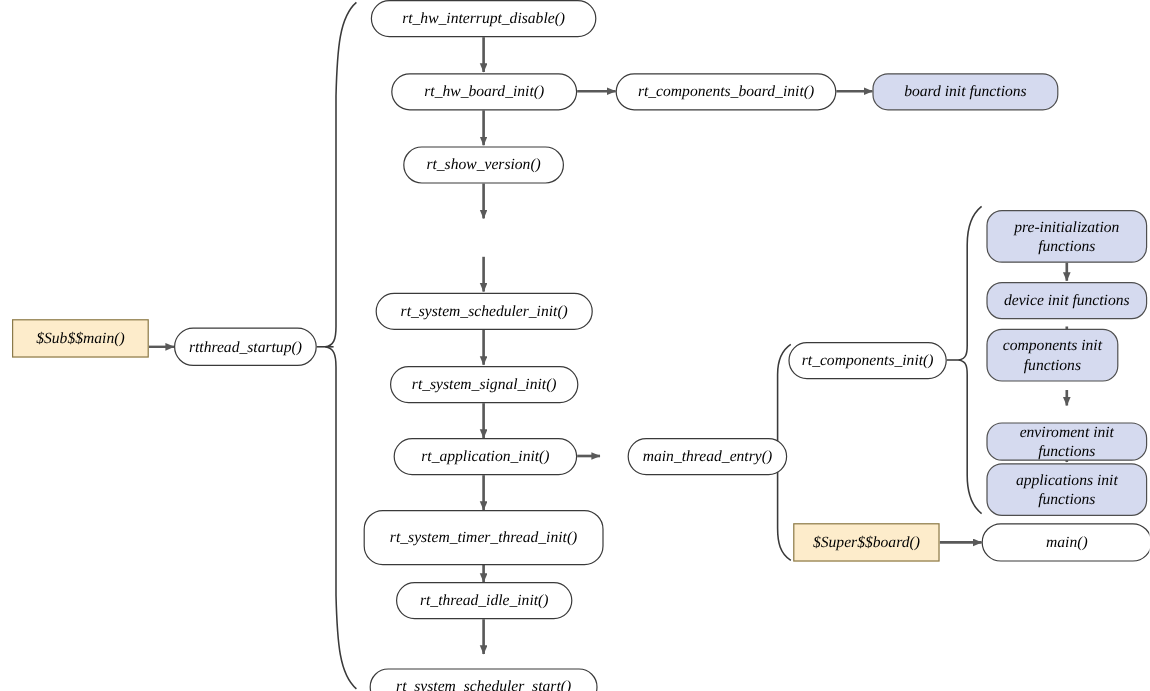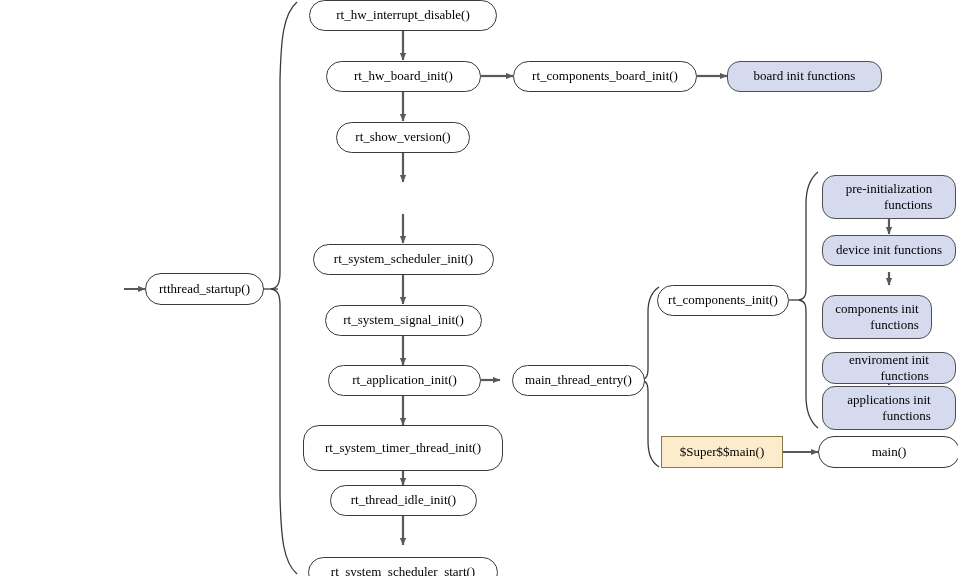--- a/index.html
+++ b/index.html
@@ -14,29 +14,30 @@
     background: #ffffff;
     font-family: "Liberation Serif", "DejaVu Serif", serif;
     overflow: hidden;
   }
   .node {
     position: absolute;
     box-sizing: border-box;
     display: flex;
     align-items: center;
     justify-content: center;
-    text-align: right;
+    text-align: center;
     line-height: 1.12;
     color: #000000;
     background: #ffffff;
     border: 1px solid #3a3a3a;
     border-radius: 16px;
     font-size: 13px;
     white-space: pre-line;
     padding: 0 4px;
+    font-style: italic;
   }
   .node.blue {
     background: #d5daef;
     border: 1px solid #4f4f4f;
     border-radius: 13px;
   }
   .node.yellow {
     background: #fdeccb;
     border: 1px solid #8a7a4a;
     border-radius: 0;
@@ -111,20 +112,21 @@
              C 806 408 808 420 818 428" stroke="#3a3a3a" stroke-width="1.3" fill="none"></path>
 
     <line x1="889" y1="219" x2="889" y2="234" stroke="#595959" stroke-width="2.2" marker-end="url(#arrow)"></line>
     <line x1="889" y1="272" x2="889" y2="285" stroke="#595959" stroke-width="2.2" marker-end="url(#arrow)"></line>
     <line x1="889" y1="325" x2="889" y2="338" stroke="#595959" stroke-width="2.2" marker-end="url(#arrow)"></line>
     <line x1="889" y1="372" x2="889" y2="385" stroke="#595959" stroke-width="2.2" marker-end="url(#arrow)"></line>
 
     <line x1="783" y1="452" x2="818" y2="452" stroke="#595959" stroke-width="2.2" marker-end="url(#arrow)"></line>
   </svg>
 
+  <div class="node yellow" style="left:10px; top:266px; width:114px; height:32px;">$Sub$$main()</div>
 
   <div class="node" style="left:145px; top:273px; width:119px; height:32px;">rtthread_startup()</div>
 
   <div class="node" style="left:309px; top:0px; width:188px; height:31px;">rt_hw_interrupt_disable()</div>
 
   <div class="node" style="left:326px; top:61px; width:155px; height:31px;">rt_hw_board_init()</div>
 
   <div class="node" style="left:336px; top:122px; width:134px; height:31px;">rt_show_version()</div>
 
 
@@ -137,34 +139,34 @@
   <div class="node" style="left:303px; top:425px; width:200px; height:46px;">rt_system_timer_thread_init()</div>
 
   <div class="node" style="left:330px; top:485px; width:147px; height:31px;">rt_thread_idle_init()</div>
 
   <div class="node" style="left:308px; top:545px; width:190px; height:31px;margin-top:12px;">rt_system_scheduler_start()</div>
 
   <div class="node" style="left:513px; top:61px; width:184px; height:31px;">rt_components_board_init()</div>
 
   <div class="node blue" style="left:727px; top:61px; width:155px; height:31px;">board init functions</div>
 
-  <div class="node" style="left:512px; top:365px; width:133px; height:31px;">main_thread_entry()</div>
+  <div class="node" style="left:523px; top:365px; width:133px; height:31px;">main_thread_entry()</div>
 
   <div class="node" style="left:657px; top:285px; width:132px; height:31px;">rt_components_init()</div>
 
-  <div class="node yellow" style="left:661px; top:436px; width:122px; height:32px;">$Super$$main()</div>
+  <div class="node yellow" style="left:661px; top:436px; width:122px; height:32px;">$Super$$board()</div>
 
   <div class="node" style="left:818px; top:436px; width:142px; height:32px;">main()</div>
 
   <div class="node blue two-line" style="left:822px; top:175px; width:134px; height:44px;">pre-initialization
 functions</div>
 
   <div class="node blue" style="left:822px; top:235px; width:134px; height:31px;">device init functions</div>
 
-  <div class="node blue two-line" style="left:822px; top:295px; width:110px; height:44px;">components init
+  <div class="node blue two-line" style="left:822px; top:274px; width:110px; height:44px;">components init
 functions</div>
 
   <div class="node blue two-line" style="left:822px; top:334px; width:134px; height:32px;margin-top:18px;">enviroment init
 functions</div>
 
   <div class="node blue two-line" style="left:822px; top:386px; width:134px; height:44px;">applications init
 functions</div>
 
 </div>
 

